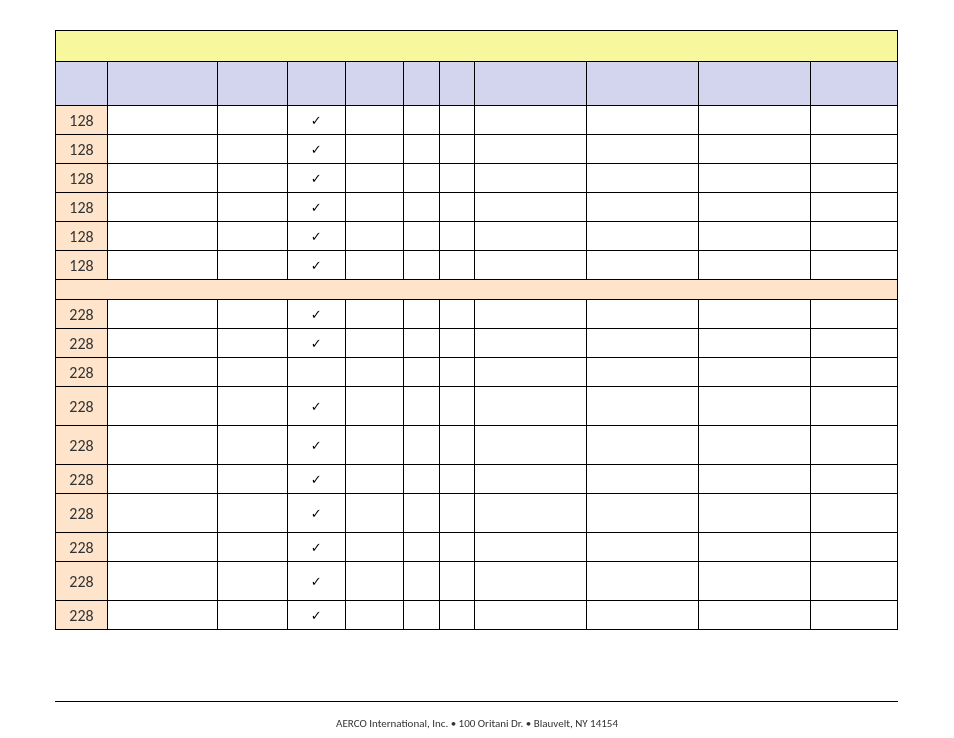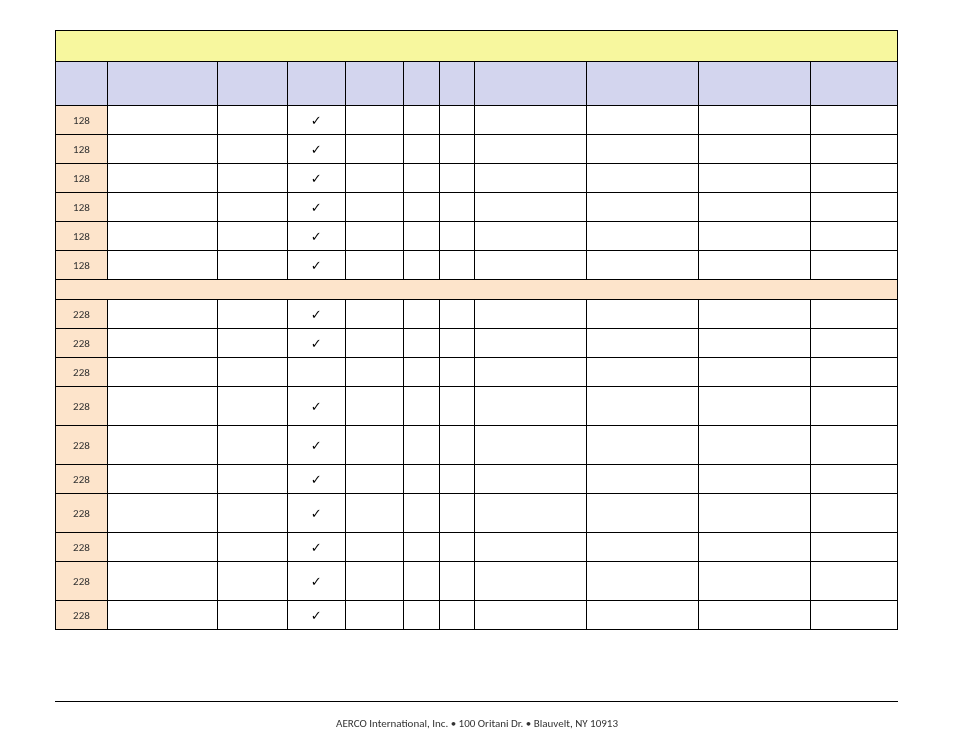--- a/index.html
+++ b/index.html
@@ -32,21 +32,21 @@
     }
     .data-row td {
       height: 29px;
       border: 1.5px solid #000;
       text-align: center;
       vertical-align: middle;
       font-size: 12px;
     }
     .data-row td:first-child {
       background: #fde4cb;
-      font-size: 11px;
+      font-size: 16px;
       color: #333;
     }
     .data-row.tall td {
       height: 39px;
     }
     .section-row td {
       background: #fde4cb;
       height: 20px;
       border: 1.5px solid #000;
     }
@@ -344,15 +344,15 @@
           <td></td>
           <td></td>
         </tr>
       </tbody>
   </table>
 </div>
 
 <div class="footer-container">
   <div class="footer-line"></div>
   <div class="footer-text">
-    <div>AERCO International, Inc. • 100 Oritani Dr. • Blauvelt, NY 10913</div>
+    <div>AERCO International, Inc. • 100 Oritani Dr. • Blauvelt, NY 14154</div>
   </div>
 </div>
 
 </body></html>

